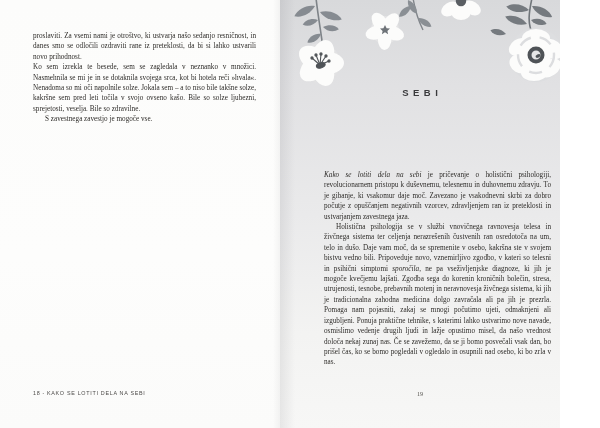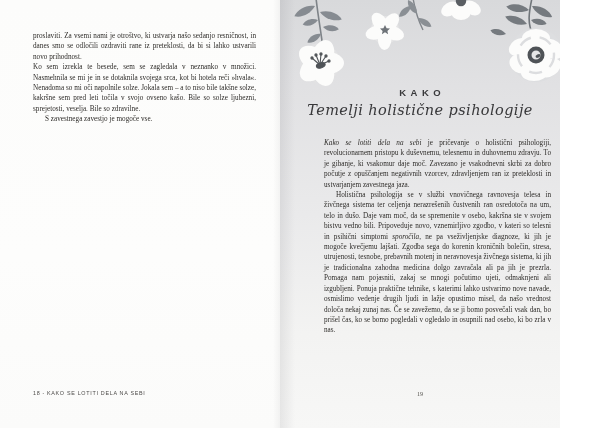--- a/index.html
+++ b/index.html
@@ -10,21 +10,21 @@
   .page-left::after{content:"";position:absolute;right:0;top:0;bottom:0;width:7px;
           background:linear-gradient(90deg,rgba(0,0,0,0),rgba(60,60,65,0.05));}
   .page-right{background:linear-gradient(180deg,#d8d9db 0%,#e1e1e3 20%,#eaeaeb 50%,#f3f3f2 78%,#f7f7f6 100%);overflow:hidden;}
   .page-right::before{content:"";position:absolute;left:0;top:0;bottom:0;width:15px;z-index:5;
           background:linear-gradient(90deg,rgba(80,80,88,0.10),rgba(80,80,88,0));}
   .flowers{position:absolute;left:0;top:0;width:300px;height:95px;display:block;}
   .body-text{position:absolute;font-size:7.2px;line-height:10.4px;color:#2e2c29;
           text-align:justify;hyphens:auto;-webkit-hyphens:auto;}
   .body-text p{margin:0;}
   .left-text{left:33px;top:31px;width:223px;}
-  .right-text{left:44px;top:138px;width:227px;z-index:2;}
+  .right-text{left:44px;top:170px;width:227px;z-index:2;}
   .indent{text-indent:12px;}
   .sect-gap{margin-top:10.4px;}
   .italic{font-style:italic;}
   .chapter-head{position:absolute;top:87px;left:0;right:0;text-align:center;z-index:2;}
   .chapter-label{font-family:"Liberation Sans",sans-serif;font-weight:bold;font-size:9.5px;
           letter-spacing:4.5px;text-indent:4.5px;color:#3a3a3c;}
   .chapter-title{margin-top:4px;font-family:"DejaVu Serif",serif;font-style:italic;
           font-size:14.5px;letter-spacing:0.4px;color:#38383a;}
   .footer-left{position:absolute;left:33px;top:390px;font-family:"Liberation Sans",sans-serif;
           font-size:5.4px;letter-spacing:0.7px;color:#4c4a48;text-transform:uppercase;white-space:nowrap;}
@@ -130,22 +130,21 @@
         <ellipse cx="-16" cy="9" rx="11" ry="9" fill="#fcfcfb" transform="rotate(30 -16 9)"></ellipse>
         <ellipse cx="-17" cy="-8" rx="11" ry="8" fill="#fcfcfb" transform="rotate(-35 -17 -8)"></ellipse>
         <circle r="15" fill="#fcfcfb"></circle>
         <circle r="18" fill="none" stroke="#dcdddf" stroke-width="2.4" stroke-dasharray="13 9"></circle>
         <circle r="6.5" fill="#e6e6e6" stroke="#4f5357" stroke-width="4"></circle>
         <ellipse cx="2" cy="1" rx="2.6" ry="1.6" fill="#4f5357" transform="rotate(-25 2 1)"></ellipse>
       </g>
     </svg>
 
     <header class="chapter-head">
-      <div class="chapter-label">KAKO</div>
-      <div class="chapter-title">Temelji holistične psihologije</div>
+      <div class="chapter-label">SEBI</div>
     </header>
 
     <div class="body-text right-text">
       <p><span class="italic">Kako se lotiti dela na sebi</span><span> je pričevanje o holistični psihologiji, revolucionarnem pristopu k duševnemu, telesnemu in duhovnemu zdravju. To je gibanje, ki vsakomur daje moč. Zavezano je vsakodnevni skrbi za dobro počutje z opuščanjem negativnih vzorcev, zdravljenjem ran iz preteklosti in ustvarjanjem zavestnega jaza.</span></p>
       <p class="indent"><span>Holistična psihologija se v službi vnovičnega ravnovesja telesa in živčnega sistema ter celjenja nerazrešenih čustvenih ran osredotoča na um, telo in dušo. Daje vam moč, da se spremenite v osebo, kakršna ste v svojem bistvu vedno bili. Pripoveduje novo, vznemirljivo zgodbo, v kateri so telesni in psihični simptomi </span><span class="italic">sporočila</span><span>, ne pa vseživljenjske diagnoze, ki jih je mogoče kvečjemu lajšati. Zgodba sega do korenin kroničnih bolečin, stresa, utrujenosti, tesnobe, prebavnih motenj in neravnovesja živčnega sistema, ki jih je tradicionalna zahodna medicina dolgo zavračala ali pa jih je prezrla. Pomaga nam pojasniti, zakaj se mnogi počutimo ujeti, odmaknjeni ali izgubljeni. Ponuja praktične tehnike, s katerimi lahko ustvarimo nove navade, osmislimo vedenje drugih ljudi in lažje opustimo misel, da našo vrednost določa nekaj zunaj nas. Če se zavežemo, da se ji bomo posvečali vsak dan, bo prišel čas, ko se bomo pogledali v ogledalo in osupnili nad osebo, ki bo zrla v nas.</span></p>
     </div>
 
     <div class="page-num-right">19</div>
   </section>
 

